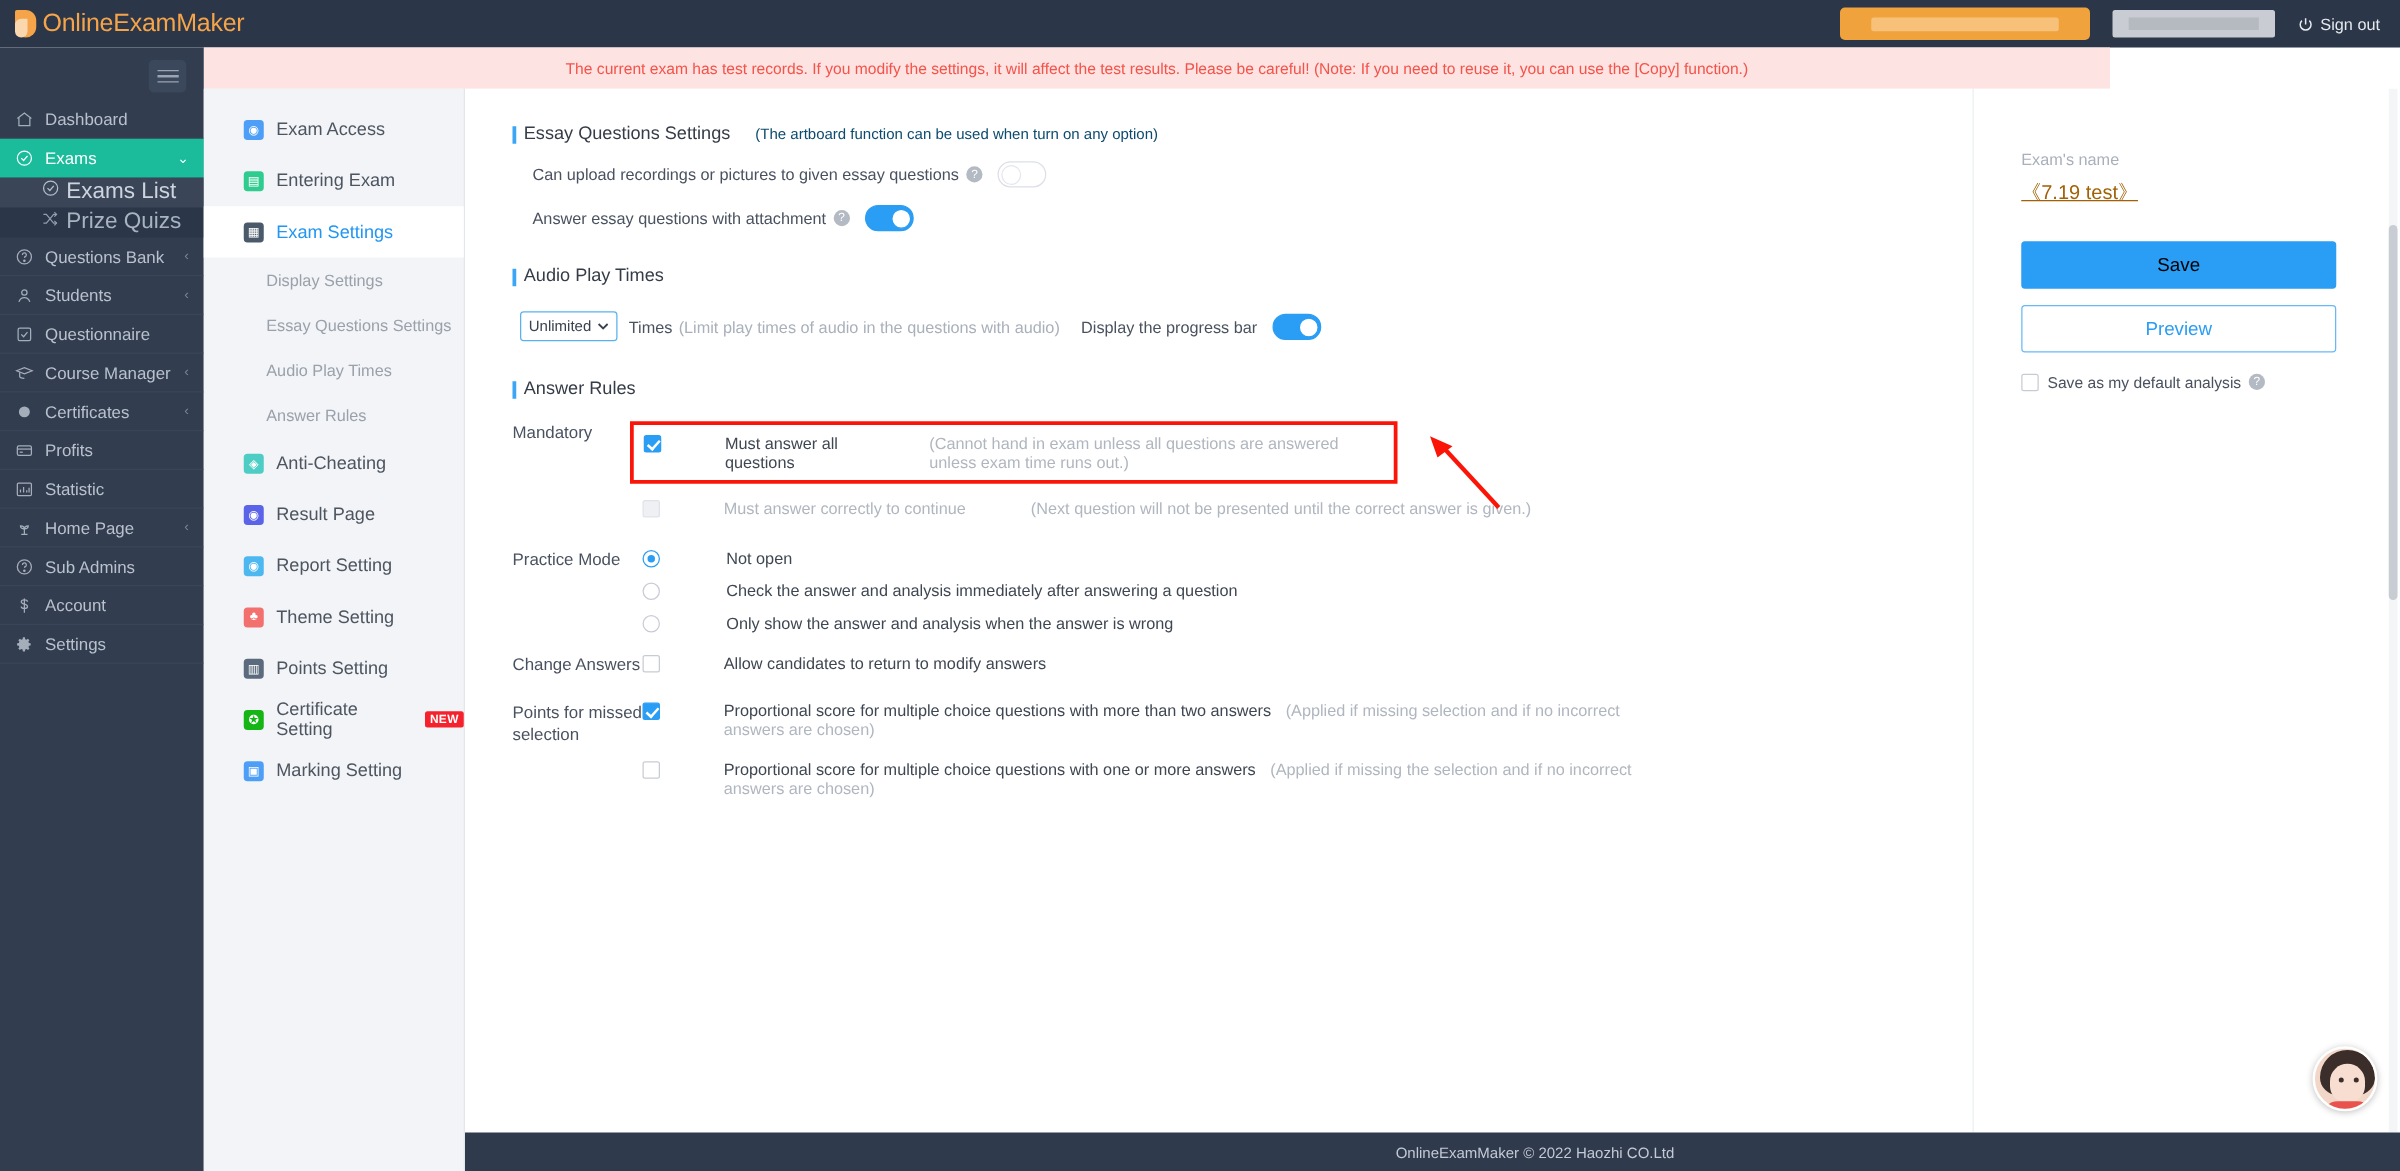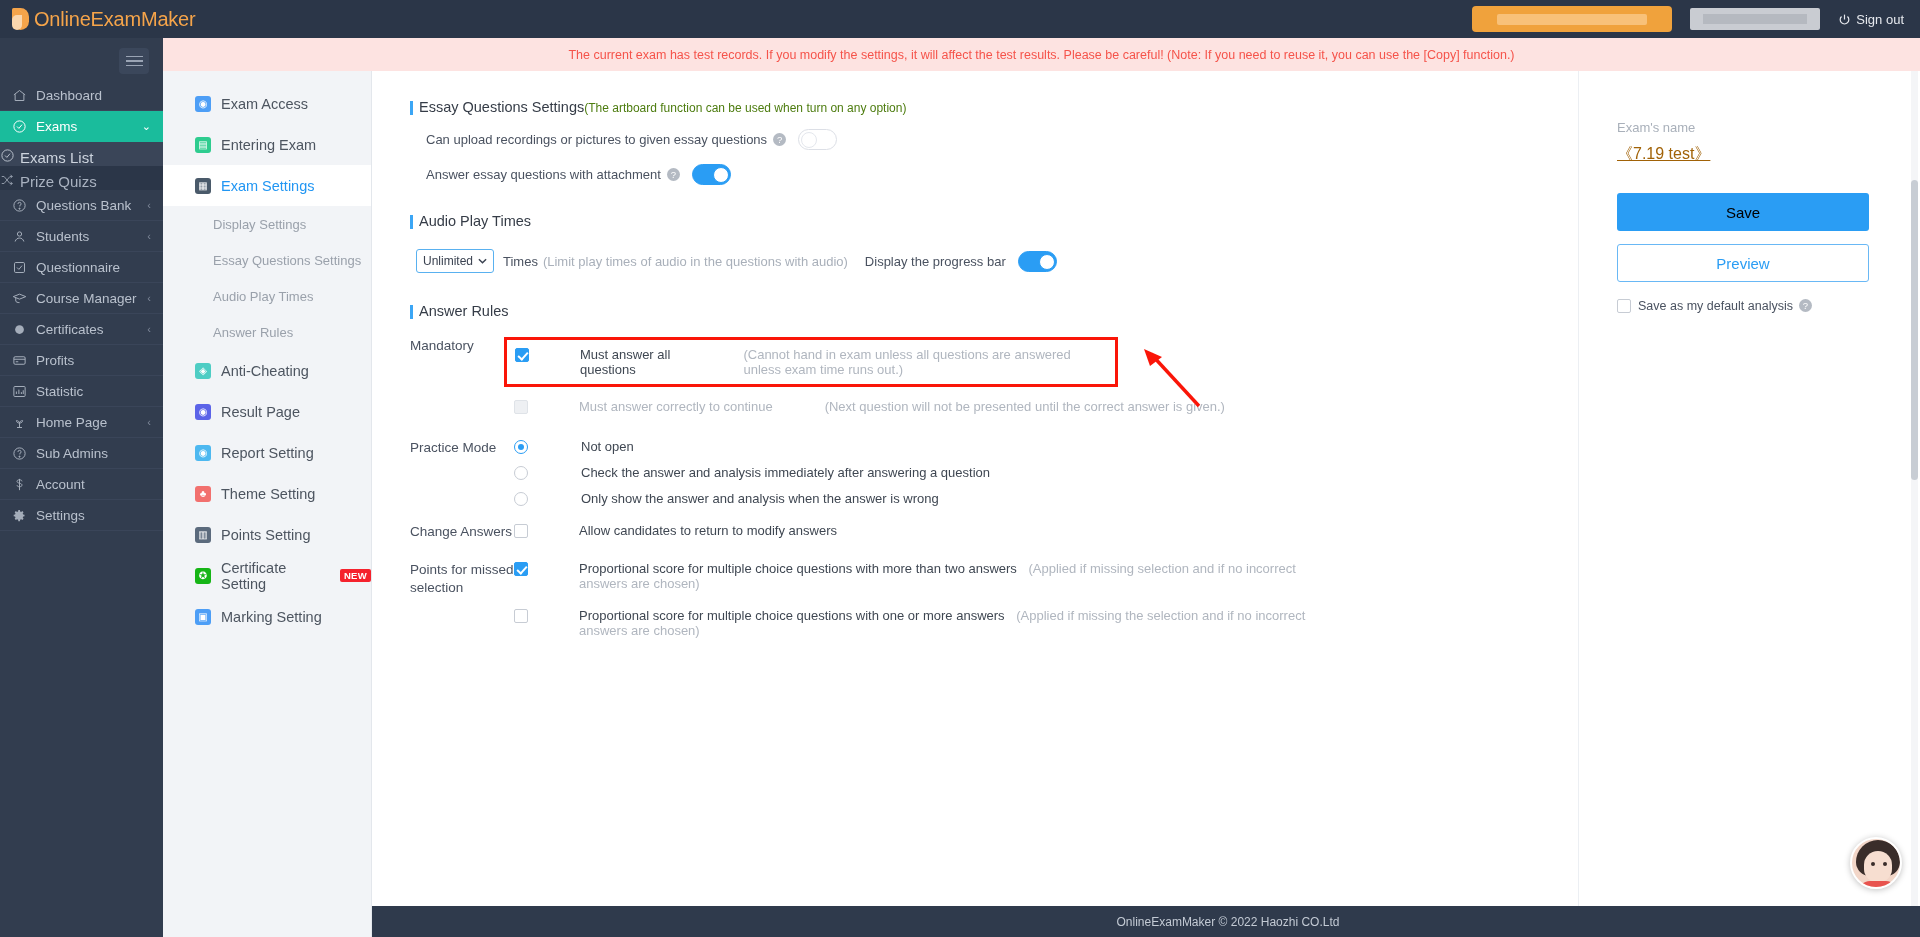--- a/index.html
+++ b/index.html
@@ -71,22 +71,22 @@
   }
   .nav-item.active .ico { opacity: 1; }
   .nav-item.active .chev { color: #ffffff; }
   .nav-item.active::after {
     content: ""; position: absolute; right: -13px; top: 0;
     border-top: 15.5px solid transparent; border-bottom: 15.5px solid transparent;
     border-left: 13px solid #1abc9c;
   }
   .subnav-wrap { background: #2b3648; }
   .nav-sub {
-    display: flex; align-items: flex-end; height: 24px; 
-    color: #a9b2c0; font-size: 15px; cursor: pointer;
+    display: flex; align-items: flex-start; height: 24px; padding-left: 33px;
+    color: #a9b2c0; font-size: 18px; cursor: pointer;
   }
   .nav-sub.sel { background: #3a4558; color: #cdd4de; }
   .nav-sub .ico { width: 16px; opacity: .85; }
   .nav-sub .label { margin-left: 4px; }
 
   
   .panel2 {
     position: absolute; left: 163px; top: 71px; width: 209px; height: 866px;
     background: #f2f4f7; border-right: 1px solid #e3e7ec;
   }
@@ -104,39 +104,39 @@
     display: flex; align-items: center; height: 36px; padding-left: 50px;
     font-size: 13px; color: #9aa1ab; cursor: pointer;
   }
   .badge-new {
     background: #f5222d; color: #fff; font-size: 9.5px; font-weight: bold;
     padding: 1px 4px; border-radius: 2px; margin-left: 6px; letter-spacing: .3px;
   }
 
   
   .warn-banner {
-    position: absolute; left: 163px; top: 38px; width: 1757px; height: 33px;
+    position: absolute; left: 163px; top: 38px; width: 1525px; height: 33px;
     background: #fde3e1; display: flex; align-items: center; justify-content: center;
     color: #f5534a; font-size: 12.5px;
   }
 
   
   .main {
     position: absolute; left: 372px; top: 71px; width: 1206px; height: 835px;
     background: #ffffff; overflow: hidden;
   }
   .sec-head {
     display: flex; align-items: baseline; margin: 28px 0 0 38px;
     font-size: 14.5px; color: #353c47; position: relative; padding-left: 9px;
   }
   .sec-head::before {
     content: ""; position: absolute; left: 0; top: 2px; width: 3px; height: 14px;
     background: #3ba6f5;
   }
-  .sec-head .hint { color: #4d7c0f; font-size: 12px; margin-left: 0; }
+  .sec-head .hint { color: #0c4a6e; font-size: 12px; margin-left: 20px; }
 
   .row { display: flex; align-items: center; margin: 14px 0 0 54px; font-size: 13px; color: #4a5260; }
   .qmark {
     width: 13px; height: 13px; border-radius: 50%; background: #b4bac3;
     color: #fff; font-size: 9.5px; display: inline-flex;
     align-items: center; justify-content: center; margin-left: 6px; cursor: pointer;
   }
   .toggle {
     width: 39px; height: 21px; border-radius: 11px; position: relative;
     margin-left: 12px; cursor: pointer; background: #ffffff; border: 1px solid #dcdfe6;

